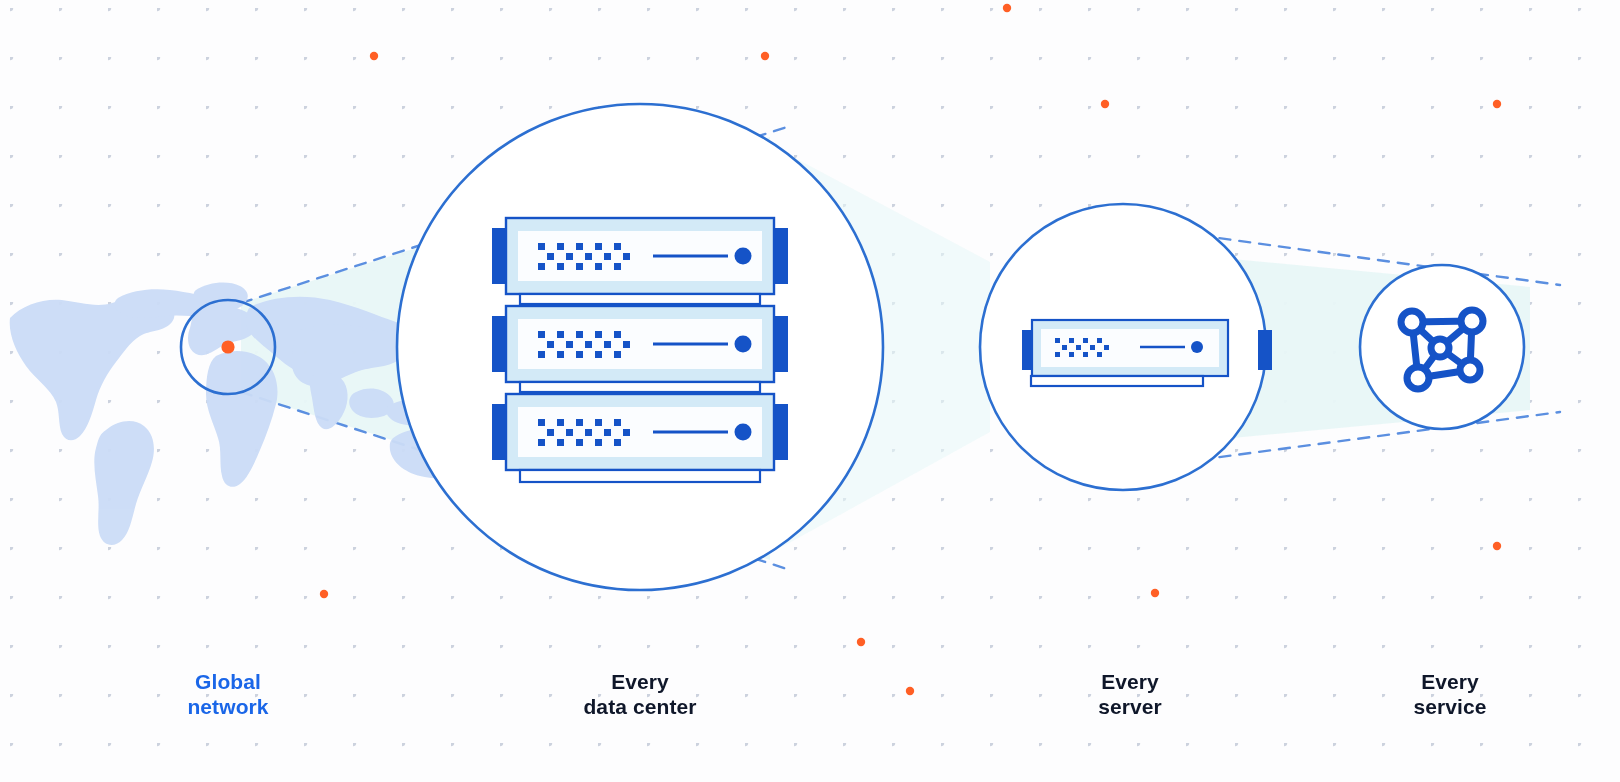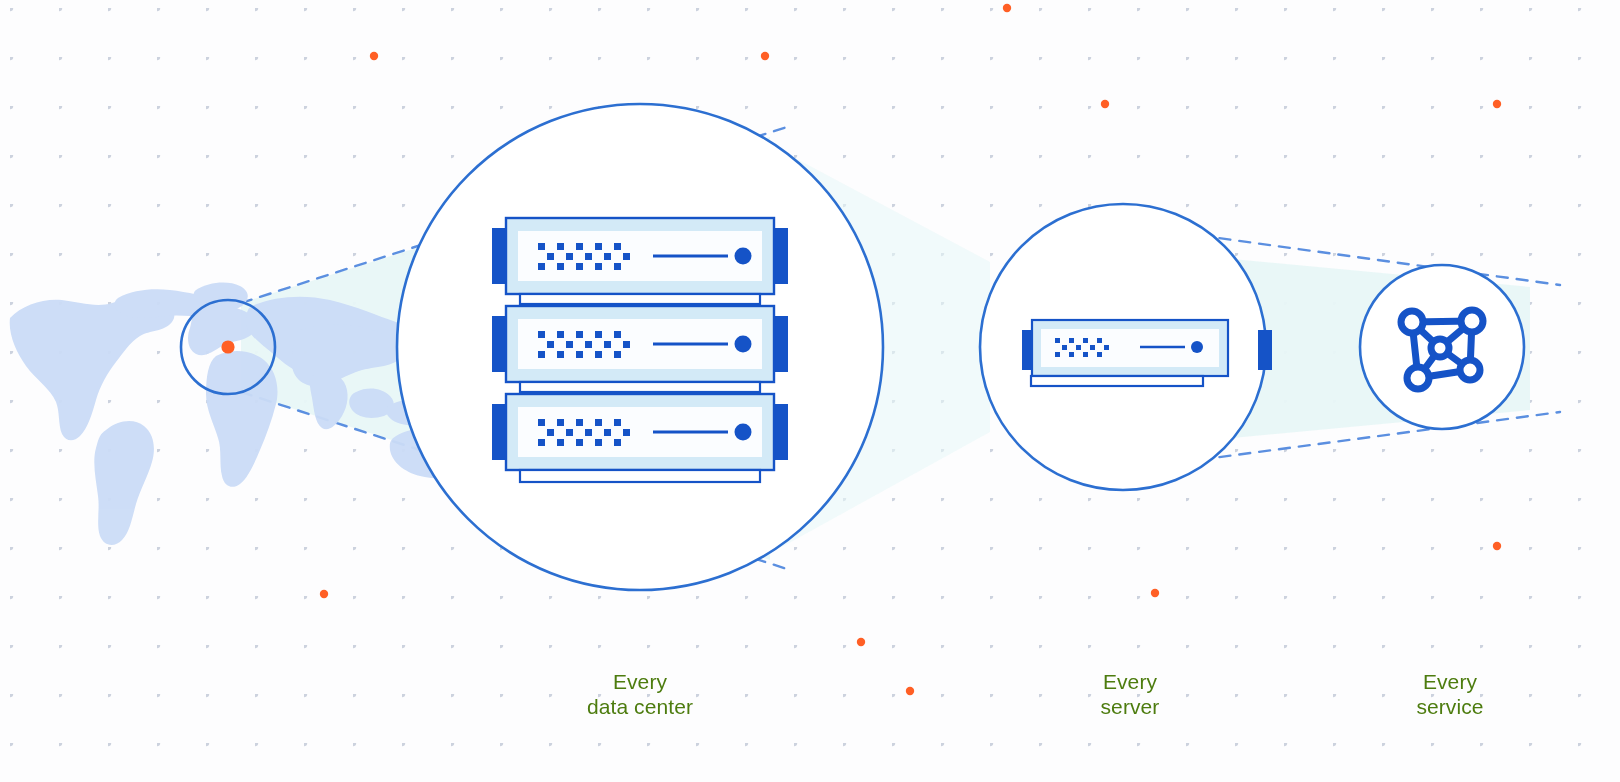--- a/index.html
+++ b/index.html
@@ -32,22 +32,22 @@
     top: 0;
     width: 1620px;
     height: 782px;
     pointer-events: none;
   }
   .label {
     position: absolute;
     text-align: center;
     font-size: 21px;
     line-height: 25px;
-    font-weight: 400;
-    color: #4d7c0f;
+    font-weight: 700;
+    color: #0f172a;
     letter-spacing: 0.1px;
     white-space: pre-line;
     pointer-events: auto;
   }
   .label.accent {
     color: #1a66e8;
     font-weight: 700;
   }
 </style>
 </head>
@@ -294,20 +294,22 @@
         <circle cx="228" cy="347" r="4.2" fill="#ff5f25"></circle>
         <circle cx="1497" cy="546" r="4.2" fill="#ff5f25"></circle>
         <circle cx="324" cy="594" r="4.2" fill="#ff5f25"></circle>
         <circle cx="1155" cy="593" r="4.2" fill="#ff5f25"></circle>
         <circle cx="861" cy="642" r="4.2" fill="#ff5f25"></circle>
         <circle cx="910" cy="691" r="4.2" fill="#ff5f25"></circle>
       </g>
   </svg>
 
   <div class="labels">
+    <div class="label accent" style="left:128px; top:669px; width:200px;">Global
+network</div>
     <div class="label" style="left:520px; top:669px; width:240px;">Every
 data center</div>
     <div class="label" style="left:1030px; top:669px; width:200px;">Every
 server</div>
     <div class="label" style="left:1350px; top:669px; width:200px;">Every
 service</div>
   </div>
 
 </div>
 

